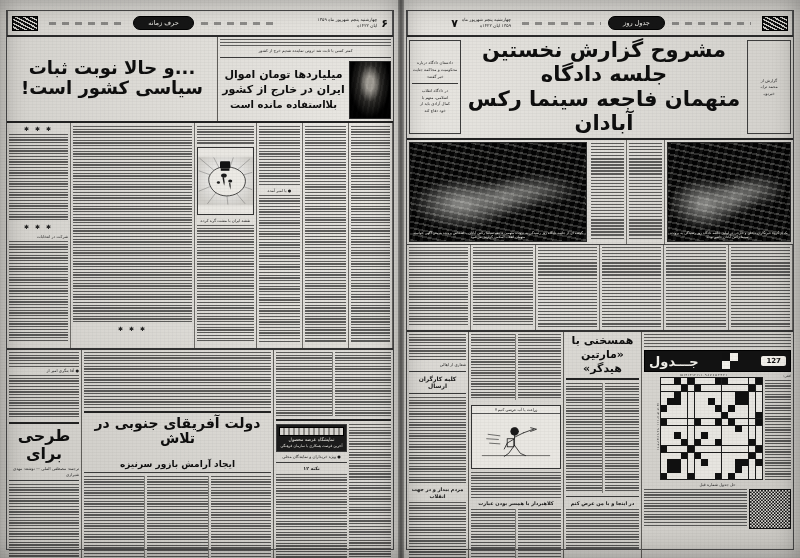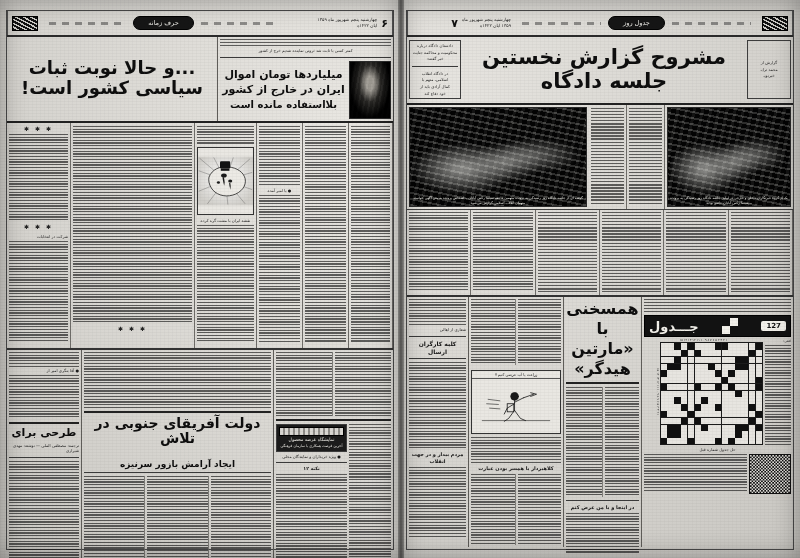--- a/index.html
+++ b/index.html
@@ -175,20 +175,21 @@
       </div>
 
       <div style="display:flex;align-items:stretch;border-bottom:2px solid #222;padding:2px 0 3px;">
         <div class="boxed" style="width:44px;margin:1px 2px;padding:2px 1px;display:flex;flex-direction:column;justify-content:center;gap:1px;">
           <div class="sig">گزارش از</div>
           <div class="sig">محمد ترابـ</div>
           <div class="sig">خبرنویـ</div>
         </div>
         <div style="flex:1;display:flex;flex-direction:column;justify-content:center;gap:2px;padding:0 2px;">
           <div class="hl" style="font-size:21px;">مشروح گزارش نخستین جلسه دادگاه</div>
+          <div class="hl" style="font-size:21px;">متهمان فاجعه سینما رکس آبادان</div>
         </div>
         <div class="boxed" style="width:52px;margin:1px 2px;padding:2px 2px;display:flex;flex-direction:column;gap:1px;justify-content:center;">
           <div class="sig">دادستان دادگاه  درباره</div>
           <div class="sig">محکومیت و محاکمه جنایت</div>
           <div class="sig">خبر گفتند:</div>
           <div class="rule"></div>
           <div class="sig">در دادگاه انقلاب</div>
           <div class="sig">اسلامی، متهم با</div>
           <div class="sig">کمال آزادی باید از</div>
           <div class="sig">خود دفاع کند</div>
@@ -488,21 +489,21 @@
             </div>
           </div>
           <div class="sig" style="margin-top:2px;">حل جدول شماره قبل</div>
           <div style="display:flex;gap:2px;margin-top:1px;">
             <div class="solblock" style="flex:0 0 40px;height:38px;"></div>
             <div class="txt dense" style="flex:1;height:38px;"></div>
           </div>
         </div>
 
         <div style="flex:0 0 78px;padding:2px;box-sizing:border-box;border-left:1px solid #5f5d59;">
-          <div class="hl" style="font-size:16px;line-height:1.25;">همسخنی با «مارتین هیدگر»</div>
+          <div class="hl" style="font-size:11px;line-height:1.25;">همسخنی با «مارتین هیدگر»</div>
           <div class="rule thick" style="margin:3px 0;"></div>
           <div style="display:flex;gap:2px;">
             <div class="txt dense" style="flex:1;height:110px;"></div>
             <div class="txt dense" style="flex:1;height:110px;border-right:1px solid #6e6c68;padding-right:2px;"></div>
           </div>
           <div class="rule" style="margin:3px 0;"></div>
           <div class="sub">در اینجا و با من عرض کنم</div>
           <div class="txt dense" style="height:40px;margin-top:2px;"></div>
         </div>
 
@@ -683,21 +684,21 @@
             <div class="txt dense" style="flex:1;height:150px;border-right:1px solid #6e6c68;"></div>
             <div class="txt dense" style="flex:1;height:150px;border-right:1px solid #6e6c68;"></div>
           </div>
         </div>
 
         <div style="flex:0 0 74px;padding:2px;box-sizing:border-box;">
           <div class="txt dense" style="height:16px;"></div>
           <div class="sig" style="text-align:right;">● آقا بنگری امیر از</div>
           <div class="txt dense" style="height:44px;margin-top:2px;"></div>
           <div class="rule thick" style="margin:3px 0;"></div>
-          <div class="hl" style="font-size:11px;">طرحی برای</div>
+          <div class="hl" style="font-size:16px;">طرحی برای</div>
           <div class="sig" style="margin:3px 0;text-align:right;">ترجمه: مصطفی الملی — نوشته: مهدی شیرازی</div>
           <div class="rule"></div>
           <div class="txt dense" style="height:128px;margin-top:2px;"></div>
         </div>
       </div>
 
     </div>
     <div class="grain"></div>
     <div class="edgeshade"></div>
   </div>

